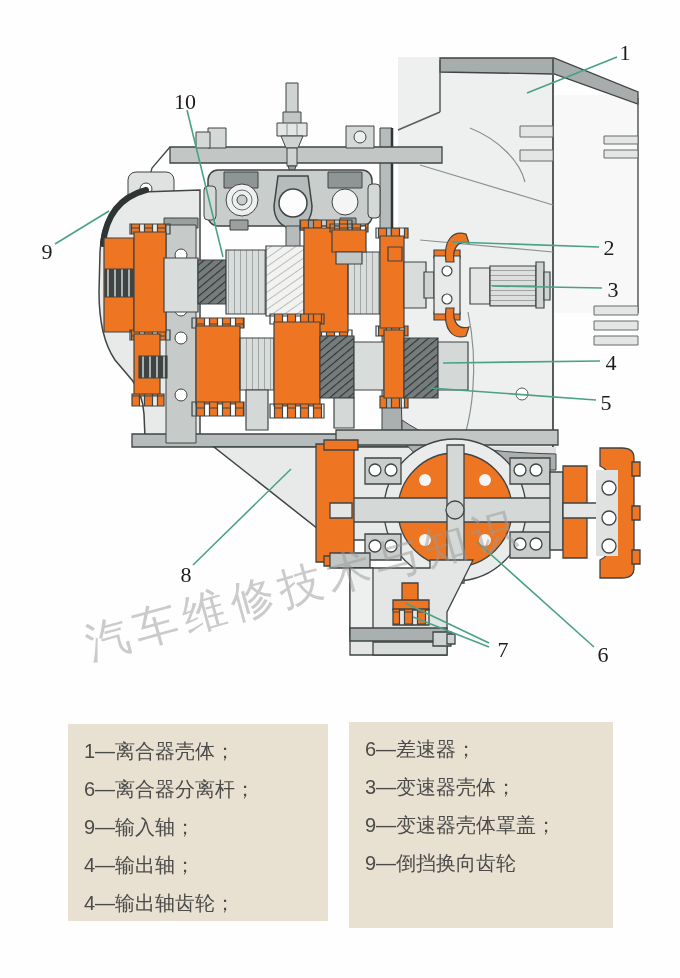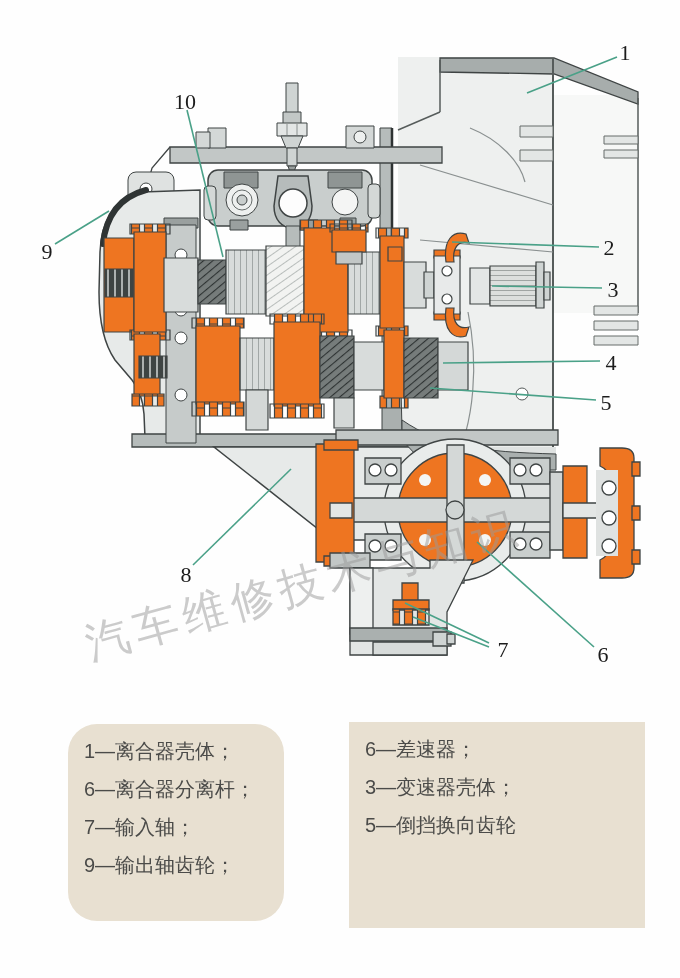--- a/index.html
+++ b/index.html
@@ -6,22 +6,22 @@
   .stage{position:relative;width:680px;height:978px;background:#fefefe;overflow:hidden;
          font-family:"Liberation Sans",sans-serif;}
   .diagram-svg{position:absolute;left:0;top:0;}
   .callout-num{font-family:"Liberation Serif",serif;font-size:22px;fill:#1c1c1c;}
   .watermark{position:absolute;left:86px;top:616px;width:520px;height:54px;
              font-size:44px;letter-spacing:6px;color:#9a9a9a;opacity:.5;
              transform:rotate(-15.5deg);transform-origin:0 50%;
              font-family:"Liberation Sans",sans-serif;white-space:nowrap;pointer-events:none;}
   .legend-box{position:absolute;background:#e8e0d1;color:#4b4b49;font-size:20px;
               line-height:38px;padding:8px 6px 0 16px;box-sizing:border-box;}
-  .legend-left{left:68px;top:724px;width:216px;height:197px;border-radius:29px;}
-  .legend-right{left:349px;top:722px;width:296px;height:206px;}
+  .legend-left{left:68px;top:724px;width:260px;height:197px;}
+  .legend-right{left:349px;top:722px;width:264px;height:206px;}
   .legend-item{white-space:nowrap;}
   svg *{vector-effect:non-scaling-stroke;}
 </style>
 </head>
 <body>
 
 <div class="stage">
 
 <svg class="diagram-svg" width="680" height="700" viewBox="0 0 680 700">
   <defs>
@@ -275,22 +275,24 @@
         <line x1="187" y1="110" x2="223" y2="257" stroke="#4aa188" stroke-width="1.6"></line>
         <text x="185" y="109" text-anchor="middle" class="callout-num">10</text>
       </g>
 </svg>
 
 <div class="watermark">汽车维修技术与知识</div>
 
 <div class="legend-box legend-left">
       <div class="legend-item">1—离合器壳体；</div>
       <div class="legend-item">6—离合器分离杆；</div>
-      <div class="legend-item">7—输入轴；</div>
-      <div class="legend-item">9—输出轴齿轮；</div>
+      <div class="legend-item">9—输入轴；</div>
+      <div class="legend-item">4—输出轴；</div>
+      <div class="legend-item">4—输出轴齿轮；</div>
     </div>
 <div class="legend-box legend-right">
       <div class="legend-item">6—差速器；</div>
       <div class="legend-item">3—变速器壳体；</div>
-      <div class="legend-item">5—倒挡换向齿轮</div>
+      <div class="legend-item">9—变速器壳体罩盖；</div>
+      <div class="legend-item">9—倒挡换向齿轮</div>
     </div>
 
 </div>
 
 </body></html>

